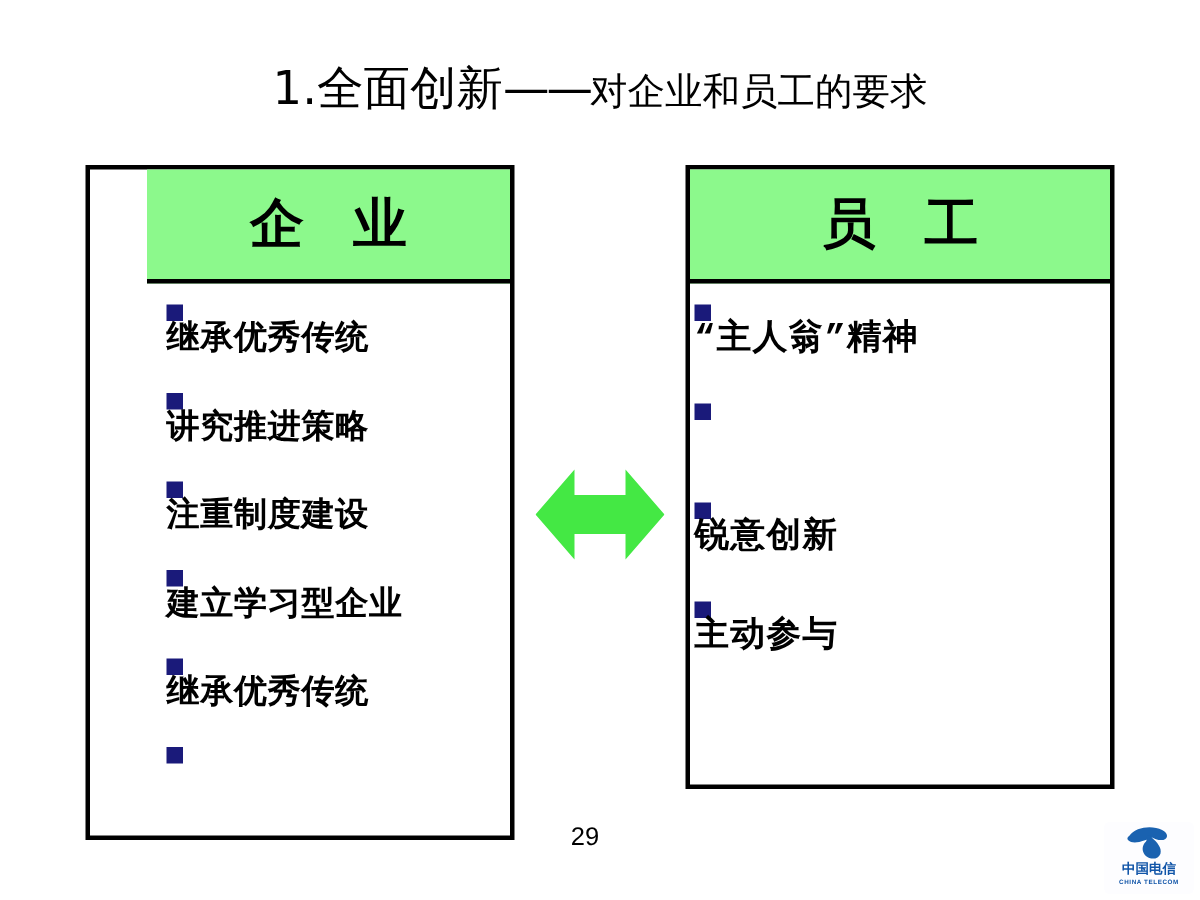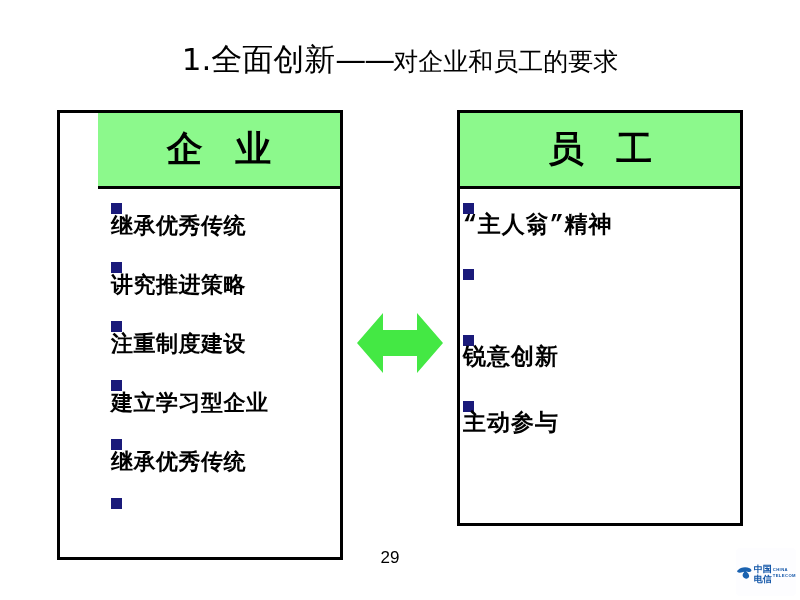--- a/index.html
+++ b/index.html
@@ -153,21 +153,21 @@
   
   #brand-logo {
     position: absolute;
     left: 736px;
     top: 548px;
     width: 60px;
     height: 48px;
     background: #fdfdff;
     border-radius: 4px;
     display: flex;
-    flex-direction: row;
+    flex-direction: column;
     align-items: center;
     justify-content: flex-start;
     padding-top: 2px;
     box-sizing: border-box;
   }
   #brand-logo .logo-mark { width: 34px; height: 24px; }
   #brand-logo .logo-cn {
     font-size: 9px;
     font-weight: bold;
     color: #1155a8;

